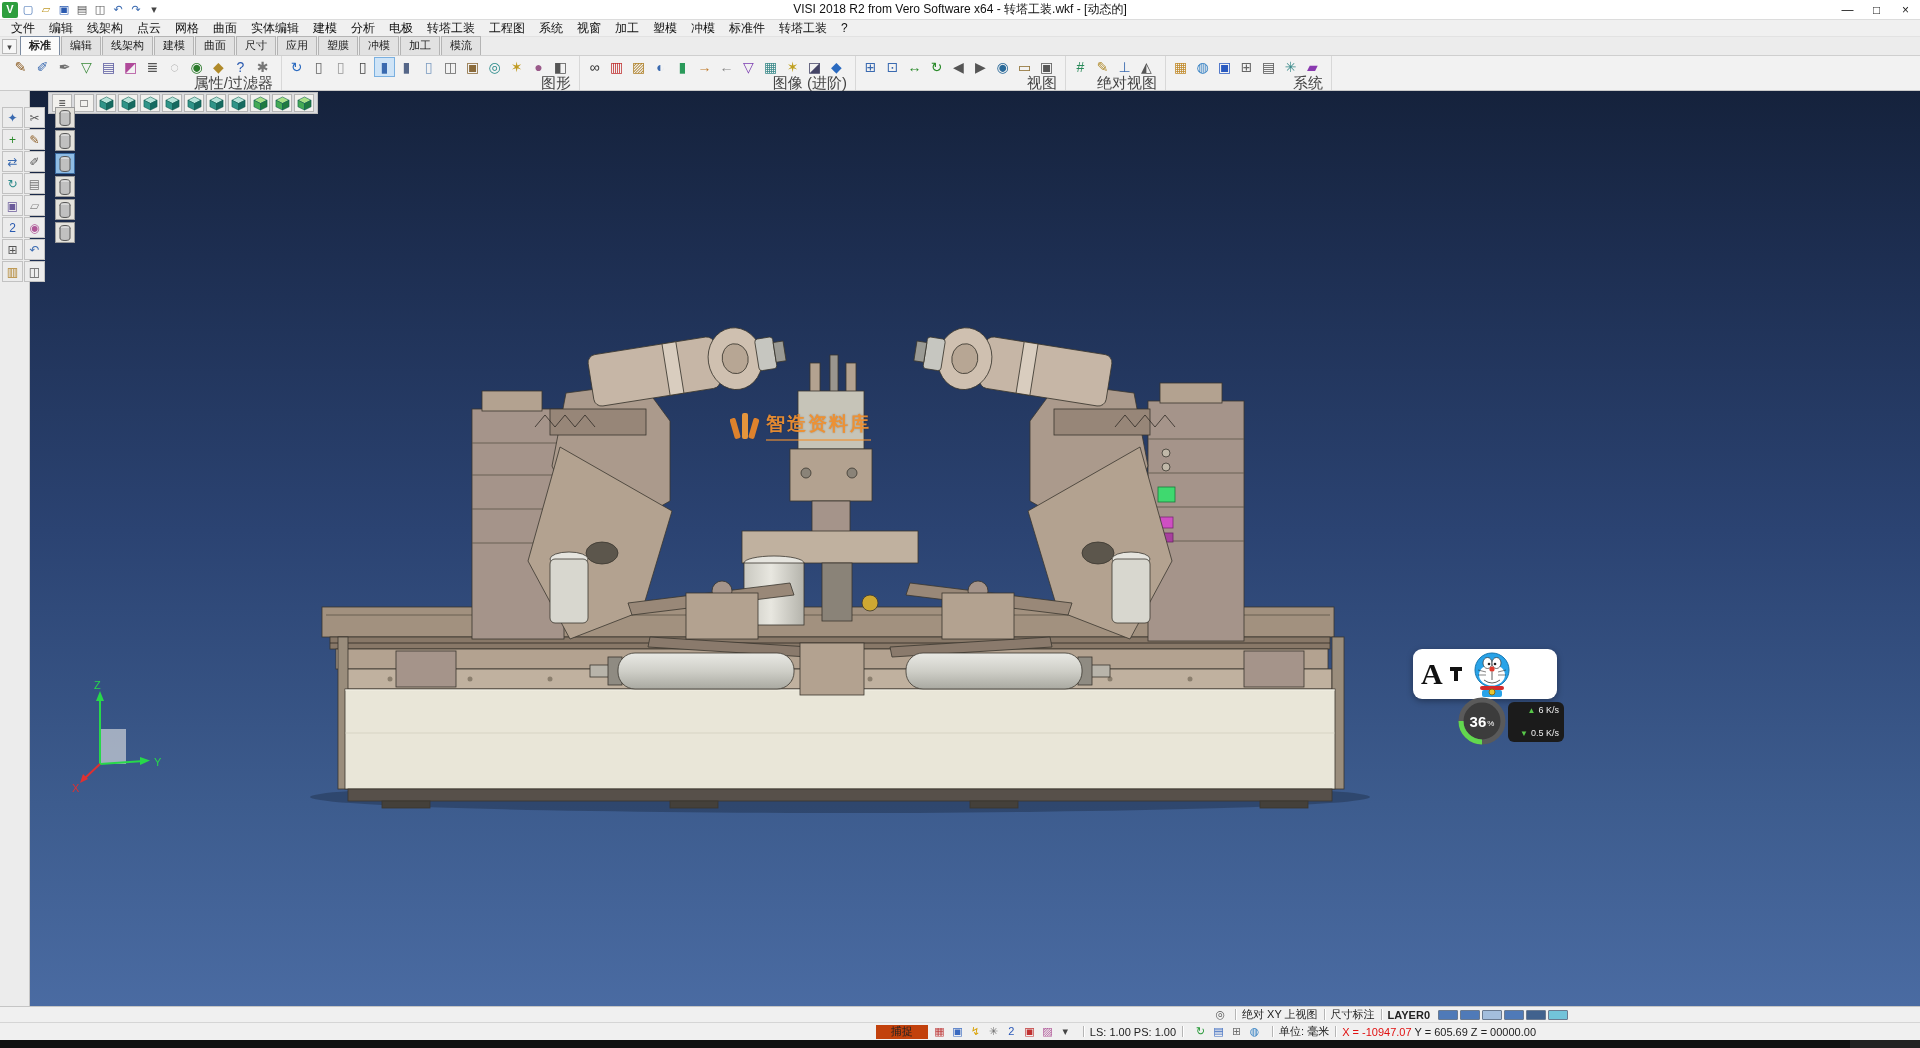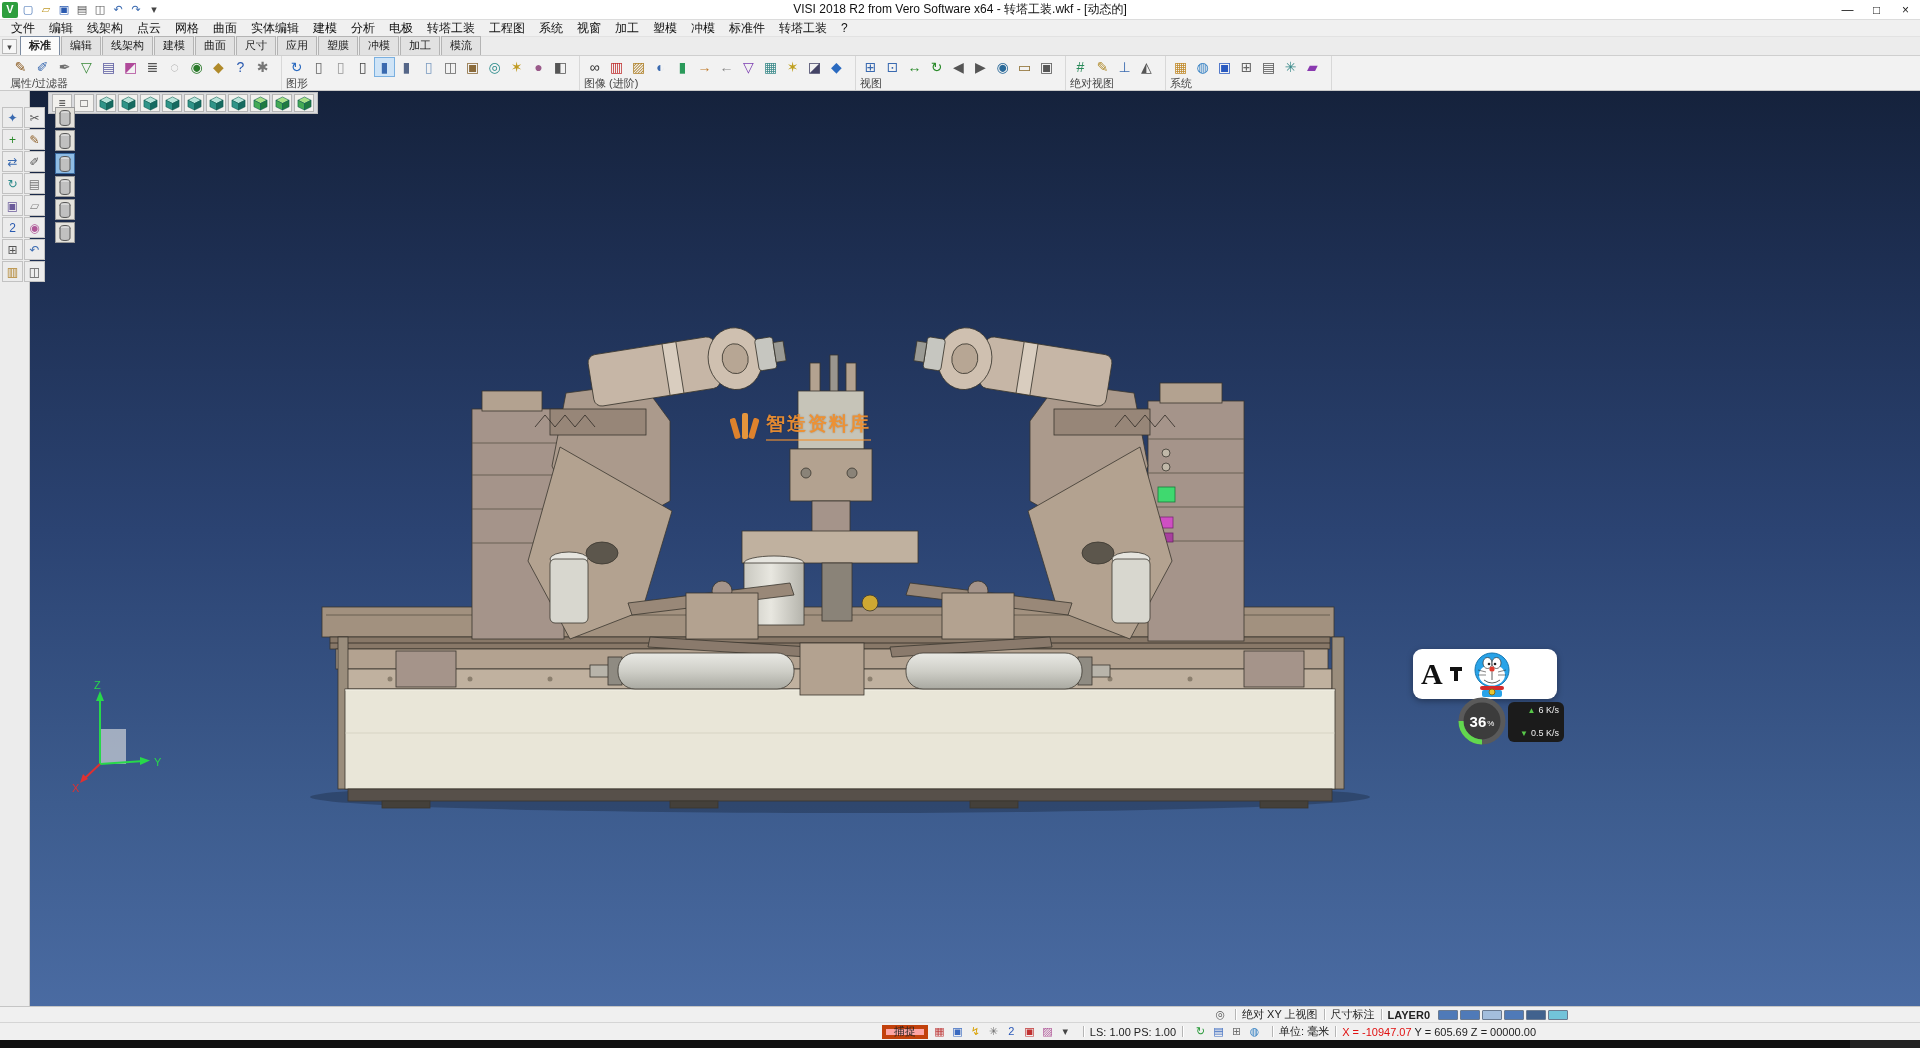--- a/index.html
+++ b/index.html
@@ -23,21 +23,21 @@
   .tabdrop{width:15px;height:15px;margin:0 2px 1px 0;border:1px solid #b8b8b8;background:#f6f6f6;font-size:9px;display:flex;align-items:center;justify-content:center;color:#444;}
   .tab{font-size:11px;padding:1px 8px 2px 8px;background:#e2e2e2;border:1px solid #b4b4b4;border-bottom:none;color:#222;white-space:nowrap;}
   .tab.active{background:#fbfbfb;border-color:#7a8aa0;font-weight:bold;}
 
   
   .toolbar{height:35px;background:#f2f2f2;display:flex;align-items:stretch;padding-left:6px;border-bottom:1px solid #c9c9c9;flex:0 0 auto;}
   .tgroup{display:flex;flex-direction:column;justify-content:space-between;padding:1px 8px 1px 4px;border-right:1px solid #d8d8d8;}
   .trow{display:flex;gap:1px;}
   .ticon{width:21px;height:20px;display:flex;align-items:center;justify-content:center;font-size:14px;line-height:1;border:1px solid transparent;}
   .ticon.active{background:#cfe4f7;border-color:#7ab0e0;}
-  .tlabel{font-size:11px;color:#444;text-align:left;line-height:10px;padding-bottom:1px;}
+  .tlabel{font-size:15px;color:#444;text-align:right;line-height:10px;padding-bottom:1px;}
 
   
   .main{flex:1 1 auto;position:relative;display:flex;min-height:0;}
   .leftstrip{width:30px;background:#ececec;border-right:1px solid #c5c5c5;flex:0 0 auto;}
   .viewport{flex:1;position:relative;overflow:hidden;
     background:linear-gradient(180deg,#15223c 0%,#1d2e51 18%,#2b4372 48%,#3d5c8e 78%,#4a6ba2 100%);}
   .modelsvg{position:absolute;left:0;top:0;width:100%;height:100%;}
 
   
   .left-grid{position:absolute;left:2px;top:16px;width:45px;display:grid;grid-template-columns:21px 21px;gap:1px;z-index:6;}
@@ -76,21 +76,21 @@
   .netrow .arr{color:#58c84a;font-size:8px;}
 
   
   .status1{height:16px;background:#f0f0f0;border-top:1px solid #c5c5c5;display:flex;align-items:center;justify-content:flex-end;padding-right:352px;font-size:11px;color:#222;flex:0 0 auto;}
   .status2{height:18px;background:#f0f0f0;border-top:1px solid #d5d5d5;display:flex;align-items:center;font-size:11px;color:#222;flex:0 0 auto;}
   .ssep{width:1px;height:11px;background:#b5b5b5;box-shadow:1px 0 0 #fff;margin:0 6px;}
   .swatches{display:flex;gap:2px;margin-left:8px;}
   .swatch{width:20px;height:10px;border:1px solid #6a7a90;border-radius:1px;}
   .s1icon{font-size:11px;color:#555;margin-right:4px;}
   .layer-label{font-weight:bold;}
-  .snapbtn{border:4px solid #c2410c;background:#fca5a5;padding:0 8px;height:14px;display:flex;align-items:center;font-size:11px;}
+  .snapbtn{border:7px solid #c2410c;background:#fca5a5;padding:0 8px;height:14px;display:flex;align-items:center;font-size:11px;}
   .sicons{display:flex;gap:3px;align-items:center;margin:0 4px;}
   .sicon{width:15px;height:15px;display:flex;align-items:center;justify-content:center;font-size:11px;line-height:1;}
   .coords{white-space:nowrap;}
   .coord-x{color:#e01010;margin-top:42px;}
   .spacerL{flex:1;}
   .spacerR{width:384px;}
 
   .taskbar{height:8px;background:#101010;flex:0 0 auto;display:flex;justify-content:flex-end;}
   .traybit{width:70px;background:#232323;}
 </style>

